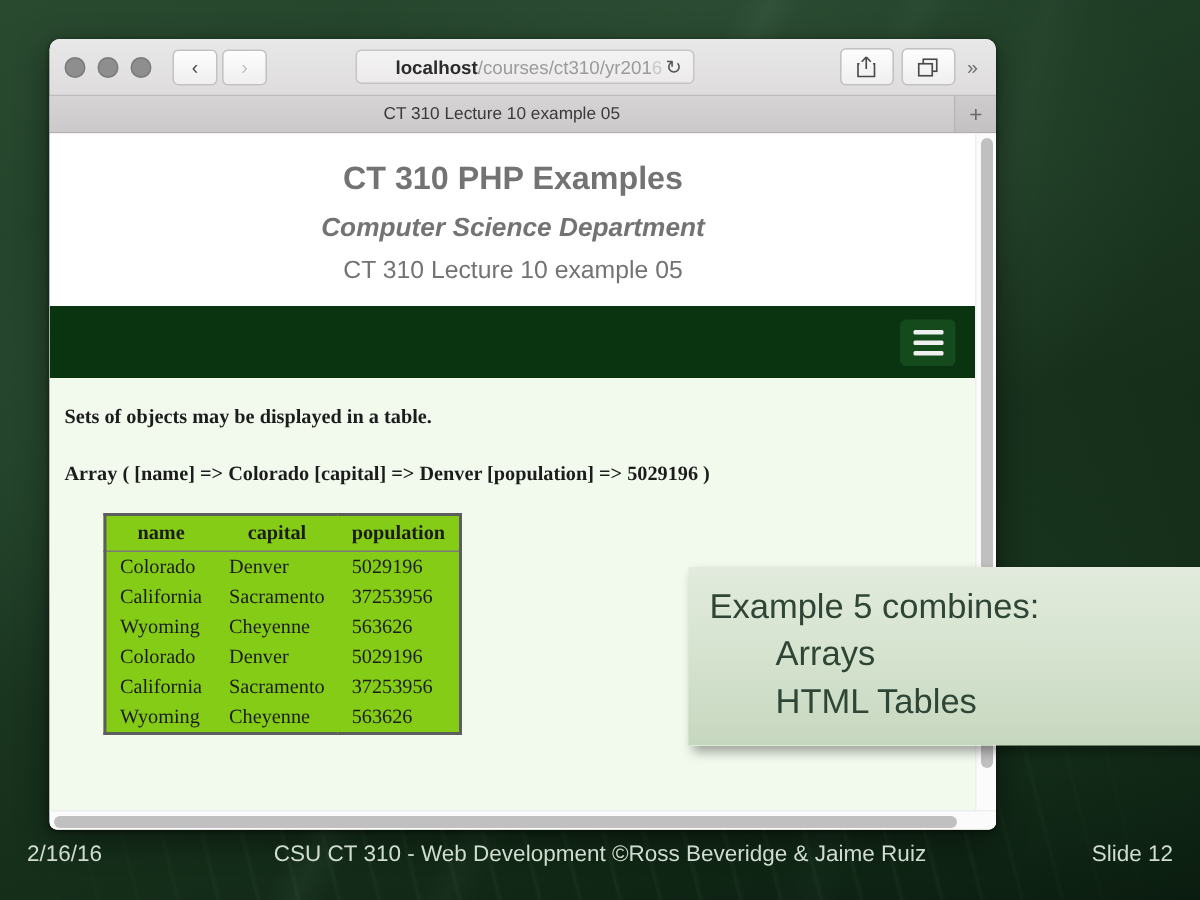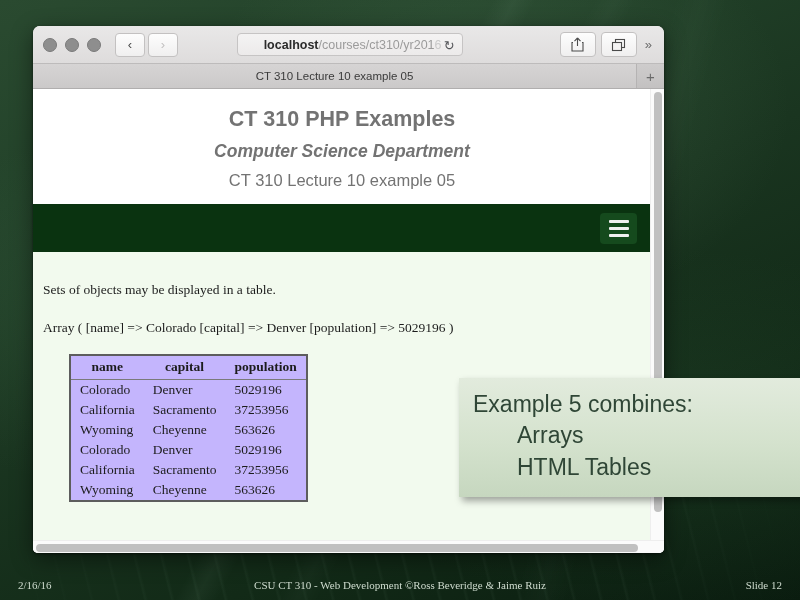--- a/index.html
+++ b/index.html
@@ -241,28 +241,29 @@
 
   .page-body {
     background: #f2faee;
     padding: 14px 0 20px 10px;
     min-height: 260px;
     font-family: "Liberation Serif", serif;
     color: #1c1c1c;
   }
   .body-line {
     font-size: 13.5px;
-    margin: 16px 0 18px 0;
+    margin: 4px 0 18px 0;
+    font-weight: bold;
   }
   .body-line.first { margin-bottom: 22px; }
 
   table.states {
     border-collapse: collapse;
     border: 2px solid #5d5d5d;
-    background: #c4b5fd;
+    background: #84cc16;
     margin-left: 26px;
     font-family: "Liberation Serif", serif;
   }
   table.states th {
     font-size: 13.5px;
     font-weight: bold;
     text-align: center;
     padding: 3px 9px 4px 9px;
     border-bottom: 1.5px solid #7a7a7a;
   }
@@ -318,27 +319,26 @@
     color: #2f4636;
     font-size: 23px;
     line-height: 1.36;
   }
   #callout .co-line { white-space: pre; }
   #callout .co-indent { padding-left: 44px; }
 
   
   #footer {
     position: absolute;
-    left: 0; right: 0; bottom: 0;
+    left: 0; right: 0; bottom: 16px;
     height: 30px;
     display: flex;
     align-items: center;
-    font-size: 11px;
+    font-size: 15px;
     color: #cfdccf;
-    font-family: Liberation Serif, serif;
   }
   #footer .f-date { position: absolute; left: 18px; }
   #footer .f-center {
     position: absolute;
     left: 0; right: 0;
     text-align: center;
   }
   #footer .f-slide { position: absolute; right: 18px; }
 </style>
 </head>

